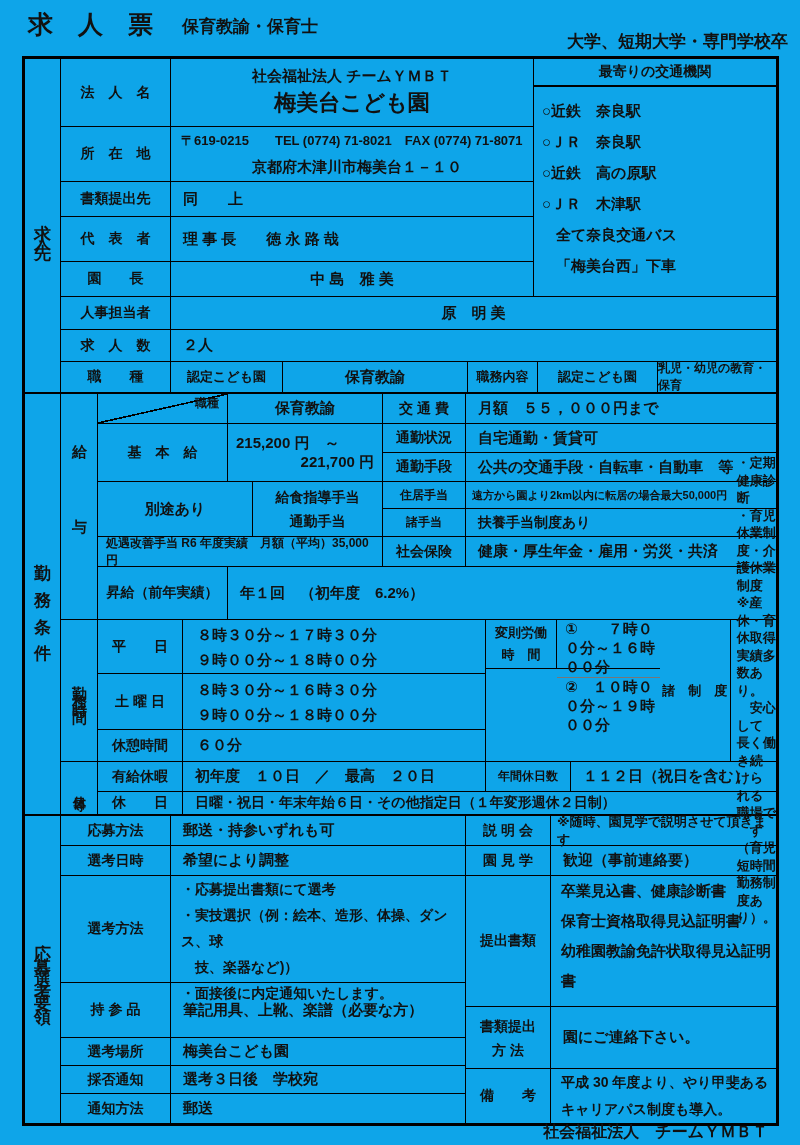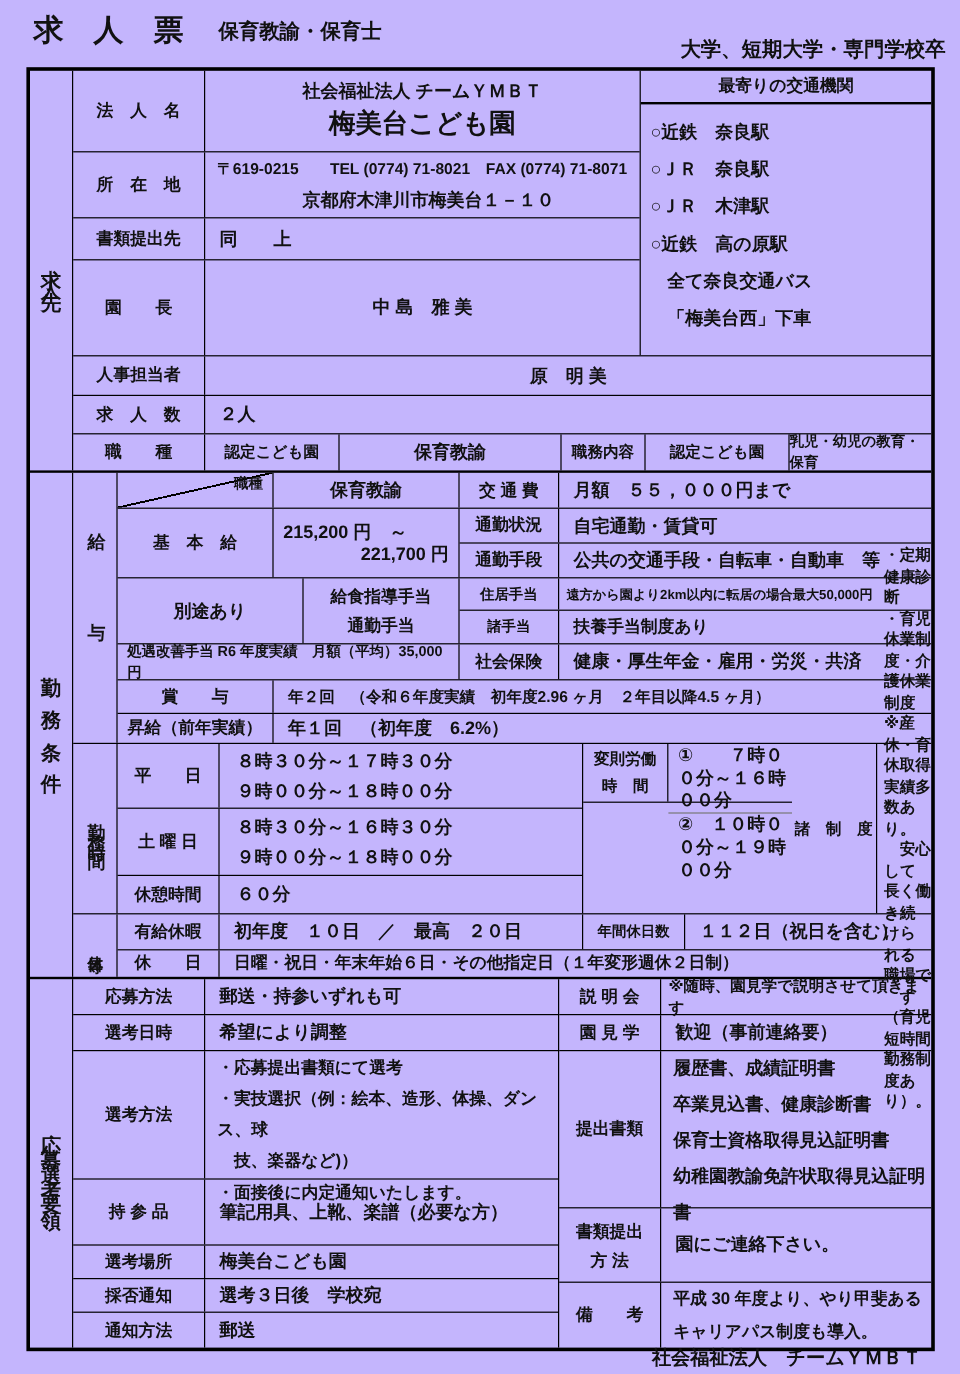--- a/index.html
+++ b/index.html
@@ -1,17 +1,17 @@
 <!DOCTYPE html>
 <html><head>
 <meta charset="utf-8">
 <style>
   * { margin:0; padding:0; box-sizing:border-box; }
   html,body { background:#e8e8e8; }
-  .page { width:800px; height:1145px; background:#c4b5fd; position:relative;
+  .page { width:800px; height:1145px; background:#0ea5e9; position:relative;
           font-family:"Liberation Sans","DejaVu Sans",sans-serif; color:#111; font-weight:600; }
 
   
   .hdr-title { position:absolute; left:28px; top:8px; font-size:25px; font-weight:800; }
   .hdr-sub   { position:absolute; left:182px; top:15px; font-size:17px; font-weight:800; }
   .hdr-grad  { position:absolute; right:12px; top:30px; font-size:17px; font-weight:800; }
 
   
   .form { position:absolute; left:22px; top:56px; width:757px; height:1070px;
           border:3px solid #000; display:flex; flex-direction:column; }
@@ -126,33 +126,37 @@
               <div class="c lbl w110">所　在　地</div>
               <div class="c last addr-val">
                 <div class="addr-l1">〒619-0215　　TEL (0774) 71-8021　FAX (0774) 71-8071</div>
                 <div class="addr-l2">京都府木津川市梅美台１－１０</div>
               </div>
             </div>
             <div class="r" style="height:35px">
               <div class="c lbl w110">書類提出先</div>
               <div class="c last val">同　　上</div>
             </div>
+            <div class="r" style="height:45px">
+              <div class="c lbl w110">代　表　者</div>
+              <div class="c last val">理 事 長　　徳 永 路 哉</div>
+            </div>
             <div class="r last" style="flex:1">
               <div class="c lbl w110">園　　長</div>
               <div class="c last center" style="flex:1">中 島　雅 美</div>
             </div>
           </div>
 
           <div class="transport">
             <div class="transport-hd">最寄りの交通機関</div>
             <div class="transport-list">
               <div>○近鉄　奈良駅</div>
               <div>○ＪＲ　奈良駅</div>
+              <div>○近鉄　高の原駅</div>
               <div>○ＪＲ　木津駅</div>
-              <div>○近鉄　高の原駅</div>
               <div class="indent">全て奈良交通バス</div>
               <div class="indent">「梅美台西」下車</div>
             </div>
           </div>
         </div>
 
         <div class="r" style="height:33px">
           <div class="c lbl w110">人事担当者</div>
           <div class="c last center" style="flex:1">原　明 美</div>
         </div>
@@ -218,24 +222,20 @@
                   <div class="c lbl w83 f12">諸手当</div>
                   <div class="c last val f14" style="flex:1">扶養手当制度あり</div>
                 </div>
               </div>
             </div>
             <div class="r" style="height:30px">
               <div class="c w285 improve-lbl">処遇改善手当 R6 年度実績　月額（平均）35,000 円</div>
               <div class="c lbl w83">社会保険</div>
               <div class="c last val" style="flex:1">健康・厚生年金・雇用・労災・共済</div>
             </div>
-            <div class="r" style="height:28px">
-              <div class="c lbl w130">賞　　与</div>
-              <div class="c last val f13" style="flex:1">年２回　（令和６年度実績　初年度2.96 ヶ月　２年目以降4.5 ヶ月）</div>
-            </div>
             <div class="r last" style="flex:1">
               <div class="c lbl w130">昇給（前年実績）</div>
               <div class="c last val" style="flex:1">年１回　（初年度　6.2%）</div>
             </div>
           </div>
         </div>
 
         <div class="blk" style="height:142px;border-bottom:1px solid #000">
           <div class="v-lbl ls-hours">勤務時間</div>
           <div class="hours-left">
@@ -344,21 +344,20 @@
           <div class="c lbl w85">説 明 会</div>
           <div class="c last val f13" style="flex:1;padding-left:6px">※随時、園見学で説明させて頂きます</div>
         </div>
         <div class="r" style="height:30px">
           <div class="c lbl w85">園 見 学</div>
           <div class="c last val" style="flex:1">歓迎（事前連絡要）</div>
         </div>
         <div class="r" style="height:131px">
           <div class="c lbl w85">提出書類</div>
           <div class="c last multi docs">
-            <div>履歴書、成績証明書</div>
             <div>卒業見込書、健康診断書</div>
             <div>保育士資格取得見込証明書</div>
             <div>幼稚園教諭免許状取得見込証明書</div>
           </div>
         </div>
         <div class="r" style="height:62px">
           <div class="c w85 doc-lbl">
             <div>書類提出</div>
             <div>方 法</div>
           </div>

